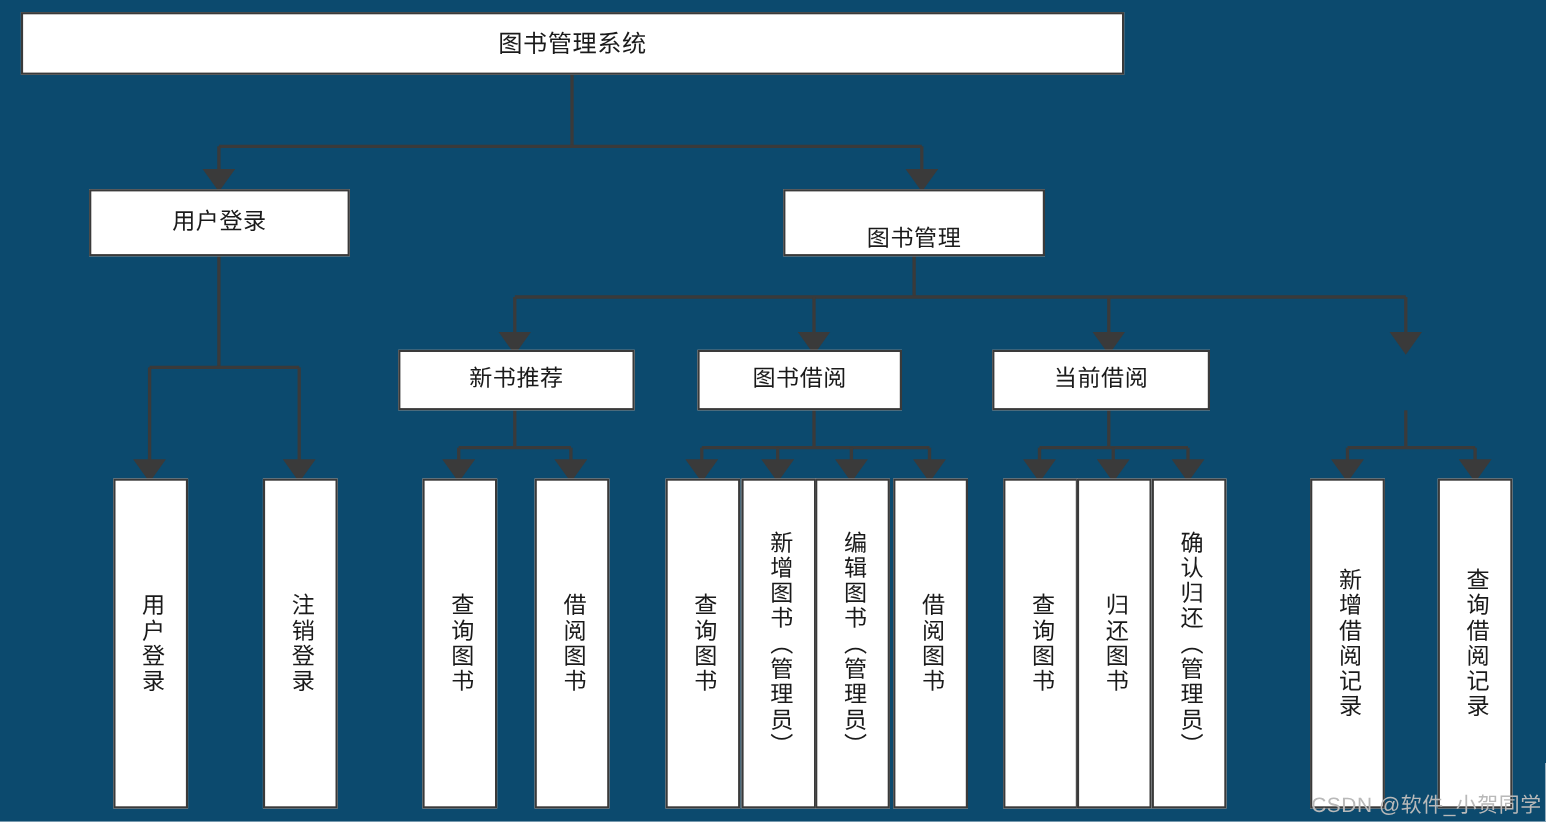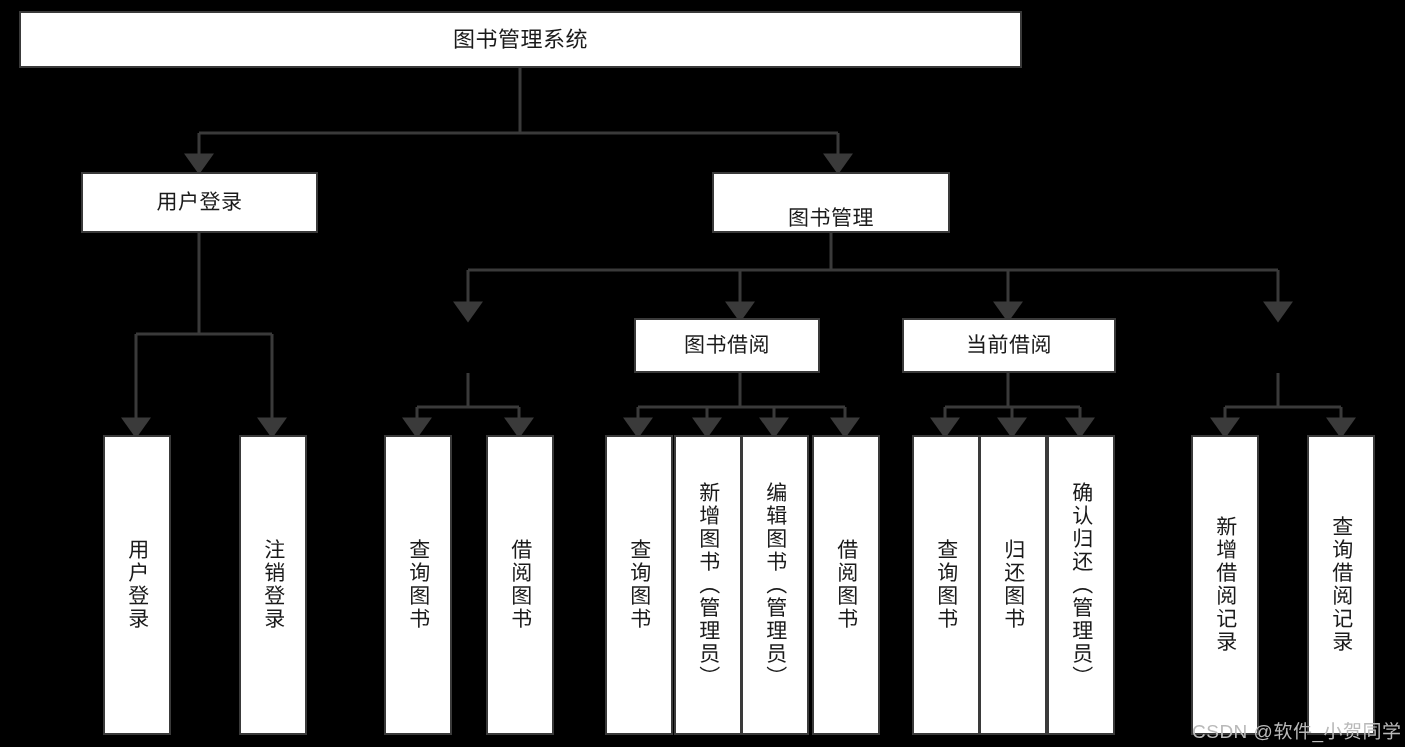--- a/index.html
+++ b/index.html
@@ -8,21 +8,21 @@
     padding: 0;
     background: #ffffff;
   }
   body {
     font-family: "Liberation Sans", "DejaVu Sans", sans-serif;
   }
   #diagram-canvas {
     position: relative;
     width: 1405px;
     height: 747px;
-    background: #000000;
+    background: #0c4a6e;
     overflow: hidden;
   }
   #edge-layer {
     position: absolute;
     left: 0;
     top: 0;
     width: 1405px;
     height: 747px;
     pointer-events: none;
   }
@@ -134,26 +134,29 @@
   </div>
 
   <div class="node horizontal" style="left:81px; top:172px; width:237px; height:61px;">
     <span class="node-label">用户登录</span>
   </div>
 
   <div class="node horizontal" style="left:712px; top:172px; width:238px; height:61px;align-items:flex-end;">
     <span class="node-label">图书管理</span>
   </div>
 
+  <div class="node horizontal" style="left:362px; top:318px; width:215px; height:55px;">
+    <span class="node-label">新书推荐</span>
+  </div>
 
   <div class="node horizontal" style="left:634px; top:318px; width:186px; height:55px;">
     <span class="node-label">图书借阅</span>
   </div>
 
-  <div class="node horizontal" style="left:902px; top:318px; width:214px; height:55px;">
+  <div class="node horizontal" style="left:902px; top:318px; width:198px; height:55px;">
     <span class="node-label">当前借阅</span>
   </div>
 
 
   <div class="node leaf" style="left:103px; top:435px; width:68px; height:300px;">
     <span class="node-label">用户登录</span>
   </div>
 
   <div class="node leaf" style="left:239px; top:435px; width:68px; height:300px;">
     <span class="node-label">注销登录</span>

